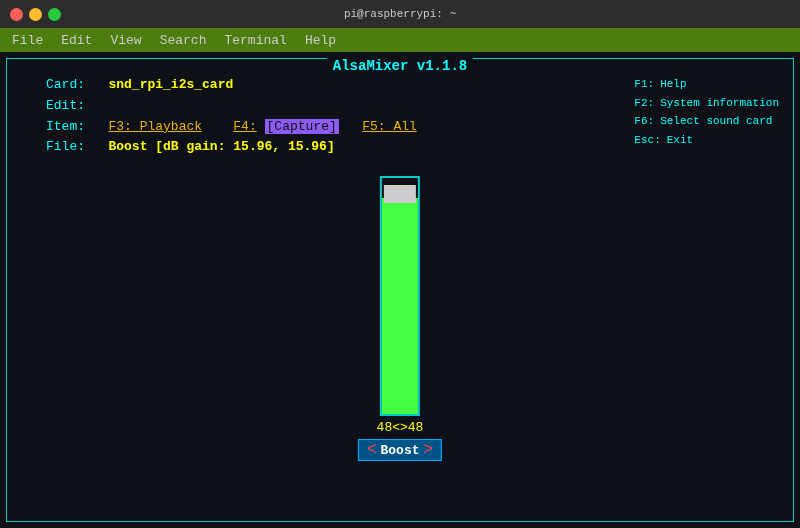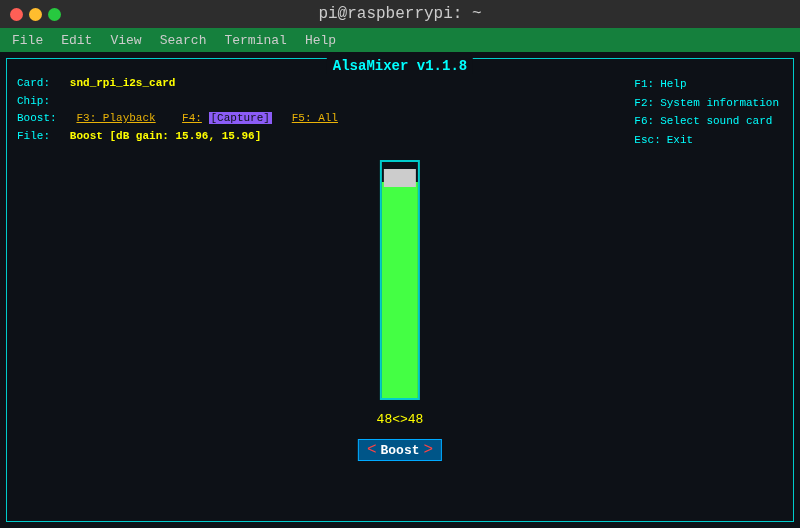--- a/index.html
+++ b/index.html
@@ -26,26 +26,26 @@
       align-items: center;
     }
     .btn-close { width: 13px; height: 13px; border-radius: 50%; background: #ff5f56; border: none; cursor: pointer; }
     .btn-min   { width: 13px; height: 13px; border-radius: 50%; background: #ffbd2e; border: none; cursor: pointer; }
     .btn-max   { width: 13px; height: 13px; border-radius: 50%; background: #27c93f; border: none; cursor: pointer; }
     .title-text {
       position: absolute;
       left: 50%;
       transform: translateX(-50%);
       color: #cccccc;
-      font-size: 16px;
+      font-size: 11px;
     }
 
     
     .menu-bar {
-      background: #15803d;
+      background: #4d7c0f;
       height: 24px;
       display: flex;
       align-items: center;
       padding: 0 4px;
       gap: 2px;
     }
     .menu-item {
       color: #cccccc;
       font-size: 13px;
       padding: 2px 8px;
@@ -85,23 +85,24 @@
       font-weight: bold;
       white-space: nowrap;
     }
 
     .alsamixer-content {
       padding: 10px 10px 0 10px;
       margin-top: 6px;
     }
 
     .info-row {
-      font-size: 11px;
+      font-size: 13px;
       line-height: 1.6;
       color: #00ffff;
+      margin-left: 29px;
     }
     .info-label {
       color: #00ffff;
     }
     .info-value-yellow {
       color: #ffff00;
       font-weight: bold;
     }
     .info-view-normal { color: #eab308; text-decoration: underline; }
     .info-view-selected {
@@ -125,21 +126,21 @@
 
     
     .channel-area {
       position: absolute;
       bottom: 60px;
       left: 50%;
       transform: translateX(-50%);
       display: flex;
       flex-direction: column;
       align-items: center;
-      gap: 12px;
+      gap: 4px;
     }
 
     
     .fader-container {
       width: 40px;
       height: 240px;
       border: 2px solid #00cccc;
       background: #0d1117;
       position: relative;
       display: flex;
@@ -211,24 +212,24 @@
   <div class="alsamixer-box">
     <div class="alsamixer-title-line">AlsaMixer v1.1.8</div>
 
     <div class="alsamixer-content">
       <div class="info-row">
         <span class="info-label">Card:</span>
         <span>&nbsp;</span>
         <span class="info-value-yellow">snd_rpi_i2s_card</span>
       </div>
       <div class="info-row">
-        <span class="info-label">Chip:</span>
-      </div>
-      <div class="info-row">
-        <span class="info-label">Boost:</span>
+        <span class="info-label">Edit:</span>
+      </div>
+      <div class="info-row">
+        <span class="info-label">Item:</span>
         <span>&nbsp;</span>
         <span class="info-view-normal">F3: Playback</span>
         <span>&nbsp;&nbsp;</span>
         <span class="info-view-normal">F4:</span>
         <span class="info-view-selected">[Capture]</span>
         <span>&nbsp;</span>
         <span class="info-view-normal">F5: All</span>
       </div>
       <div class="info-row">
         <span class="info-label">File:</span>

